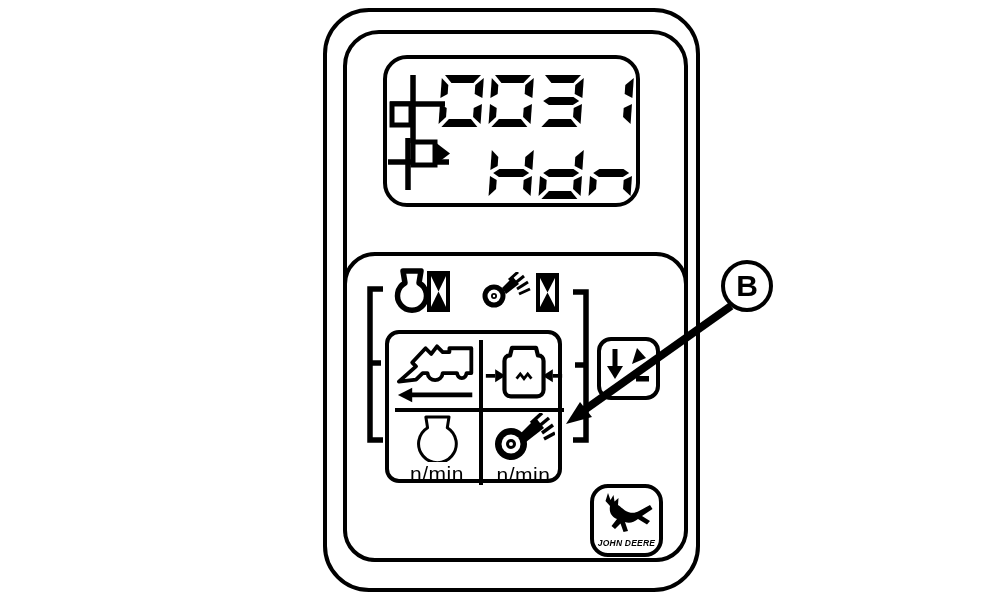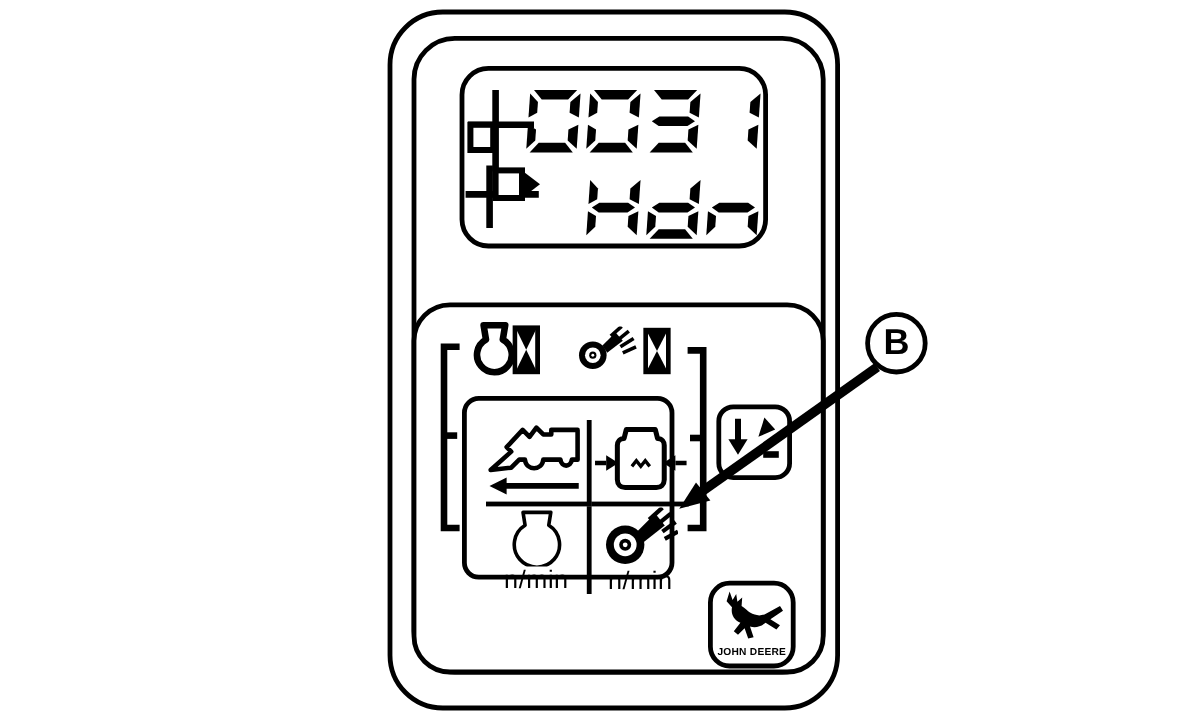--- a/index.html
+++ b/index.html
@@ -12,21 +12,21 @@
   .cellgrid{display:grid;grid-template-columns:88px 81px;grid-template-rows:72px 73px;}
   .cell{box-sizing:border-box;display:flex;flex-direction:column;align-items:center;justify-content:center;}
   .cell.br4{border-right:4px solid var(--ink);}
   .cell.bb4{border-bottom:4px solid var(--ink);}
   .nmin{font-size:21px;line-height:1;letter-spacing:0.5px;margin-top:1px;}
   .callout-circle{position:absolute;box-sizing:border-box;border:4px solid var(--ink);border-radius:50%;
     background:var(--paper);display:flex;align-items:center;justify-content:center;
     font-weight:bold;font-size:30px;z-index:6;}
   svg{display:block;}
   .overlay{position:absolute;left:0;top:0;z-index:5;pointer-events:none;}
-  .jd-logo{display:flex;align-items:center;justify-content:center;border-radius:18px;}
+  .jd-logo{display:flex;align-items:center;justify-content:center;border-radius:18px;font-style:italic;}
 </style>
 </head>
 <body>
 
 <div class="stage">
 
   <div class="box" style="left:323px;top:8px;width:377px;height:584px;border-radius:46px;"></div>
   <div class="box" style="left:343px;top:30px;width:345px;height:532px;border-radius:36px;"></div>
 
   <div class="box lcd-box" style="left:383px;top:55px;width:257px;height:152px;">
@@ -127,21 +127,21 @@
     </svg>
   </div>
   <div class="abs" style="left:536px;top:273px;z-index:2;">
     <svg width="23" height="39" viewBox="0 0 23 39">
       <rect x="2" y="2" width="19" height="35" fill="#fff" stroke="#000" stroke-width="4"></rect>
       <polygon points="3,3 20,3 11.5,19.5" fill="#000"></polygon>
       <polygon points="3,36 20,36 11.5,19.5" fill="#000"></polygon>
     </svg>
   </div>
 
-  <div class="box cellgrid" style="left:385px;top:330px;width:177px;height:153px;border-radius:14px;padding:16px;">
+  <div class="box cellgrid" style="left:385px;top:330px;width:177px;height:153px;border-radius:14px;padding:6px;">
     <div class="cell br4 bb4">
       <svg width="82" height="64" viewBox="0 0 86 64">
         <path d="M3,40 L21,24 L17,20 L31,5 L37,11 L43,3 L49,9 L56,9 L56,5 L79,5 L79,31 L74,31
                  C73,38 65,38 64,31 L49,31 C48,41 34,41 33,31 L28,31 L21,38 Z" fill="#fff" stroke="#000" stroke-width="4" stroke-linejoin="round"></path>
         <line x1="12" y1="54" x2="80" y2="54" stroke="#000" stroke-width="5"></line>
         <polygon points="2,54 17,46.5 17,61.5" fill="#000"></polygon>
       </svg>
     </div>
     <div class="cell bb4">
       <svg width="80" height="64" viewBox="0 0 86 64">

